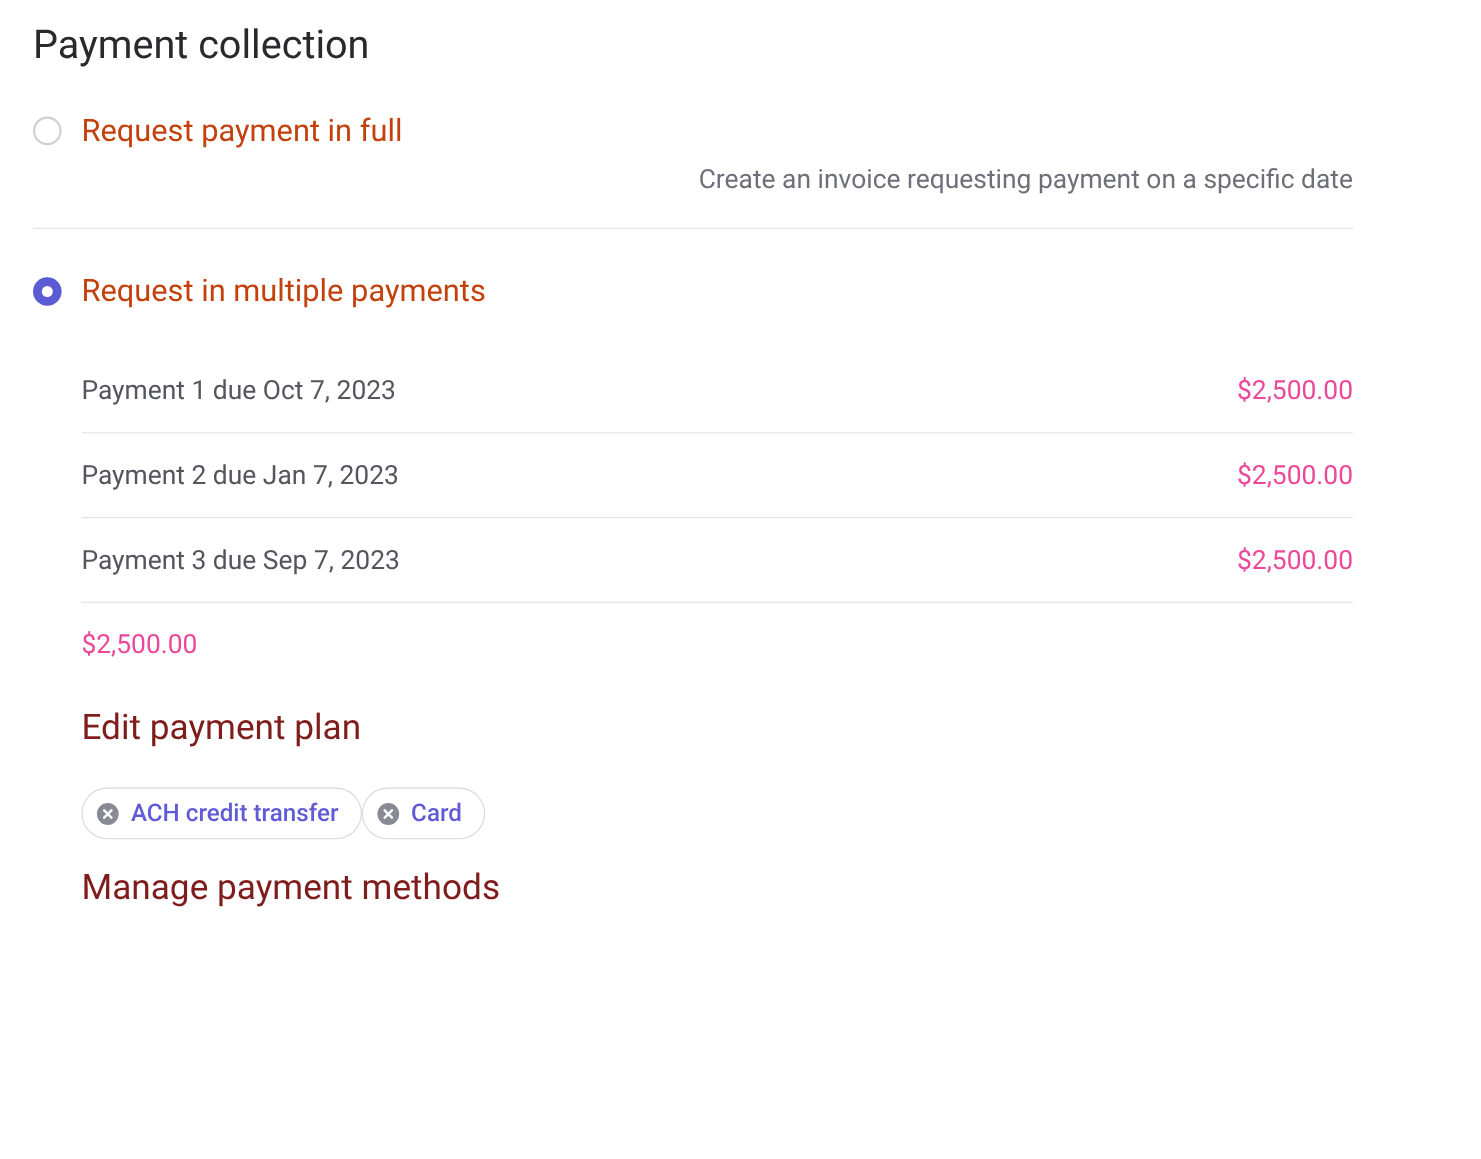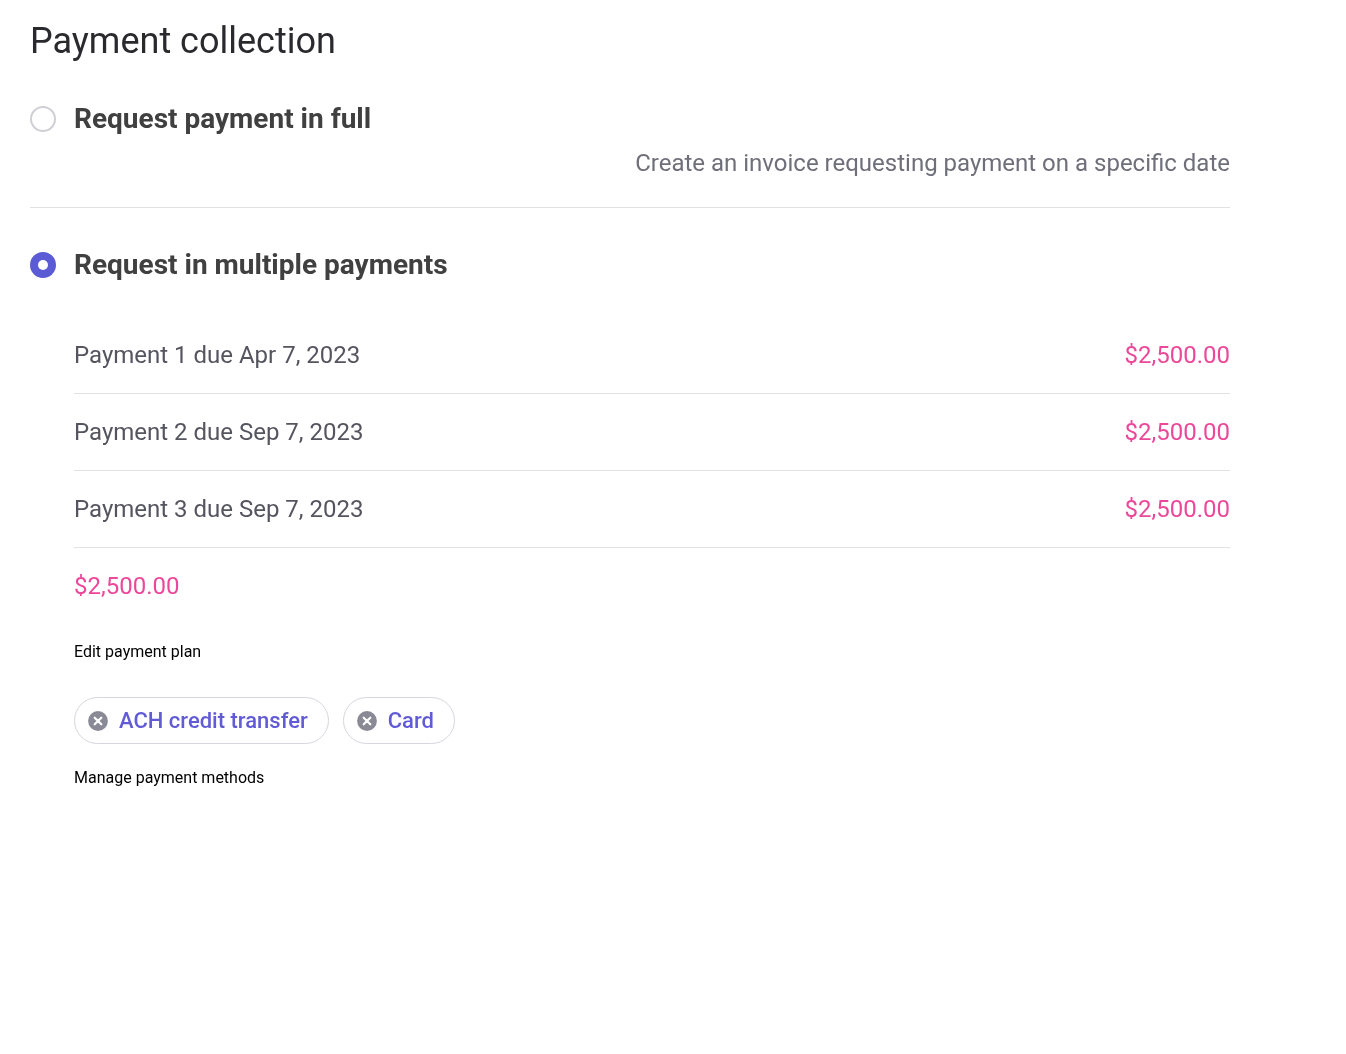--- a/index.html
+++ b/index.html
@@ -55,22 +55,22 @@
       width: 10px;
       height: 10px;
       background: #fff;
       border-radius: 50%;
     }
     .option-content {
       flex: 1;
     }
     .option-title {
       font-size: 28px;
-      font-weight: 700;
-      color: #404040;
+      font-weight: 400;
+      color: #c2410c;
       margin-bottom: 14px;
     }
     .option-desc {
       font-size: 24px;
       color: #6f6f7a;
       font-weight: 400;
       text-align: right;
     }
     .payments-list {
       margin-top: 36px;
@@ -86,28 +86,27 @@
     }
     .payment-row:last-of-type {
       border-bottom: none;
     }
     .payment-amount {
       color: #ec4899;
       font-weight: 400;
     }
     .link {
       display: inline-block;
-      font-size: 16px;
-      color: #000000;
+      font-size: 32px;
+      color: #7f1d1d;
       cursor: pointer;
       margin-top: 18px;
     }
     .chips {
       display: flex;
-      gap: 14px;
       margin-top: 36px;
       flex-wrap: wrap;
     }
     .chip {
       display: inline-flex;
       align-items: center;
       gap: 10px;
       border: 1.5px solid #d6d6de;
       border-radius: 999px;
       padding: 10px 20px 10px 12px;
@@ -147,25 +146,25 @@
     </div>
   </div>
 
   <div class="option-row">
     <div class="radio selected"></div>
     <div class="option-content">
       <div class="option-title">Request in multiple payments</div>
 
       <div class="payments-list">
         <div class="payment-row">
-          <span>Payment 1 due Apr 7, 2023</span>
-          <span class="payment-amount">$2,500.00</span>
-        </div>
-        <div class="payment-row">
-          <span>Payment 2 due Sep 7, 2023</span>
+          <span>Payment 1 due Oct 7, 2023</span>
+          <span class="payment-amount">$2,500.00</span>
+        </div>
+        <div class="payment-row">
+          <span>Payment 2 due Jan 7, 2023</span>
           <span class="payment-amount">$2,500.00</span>
         </div>
         <div class="payment-row">
           <span>Payment 3 due Sep 7, 2023</span>
           <span class="payment-amount">$2,500.00</span>
         </div>
         <div class="payment-row">
           <span class="payment-amount">$2,500.00</span>
         </div>
       </div>

